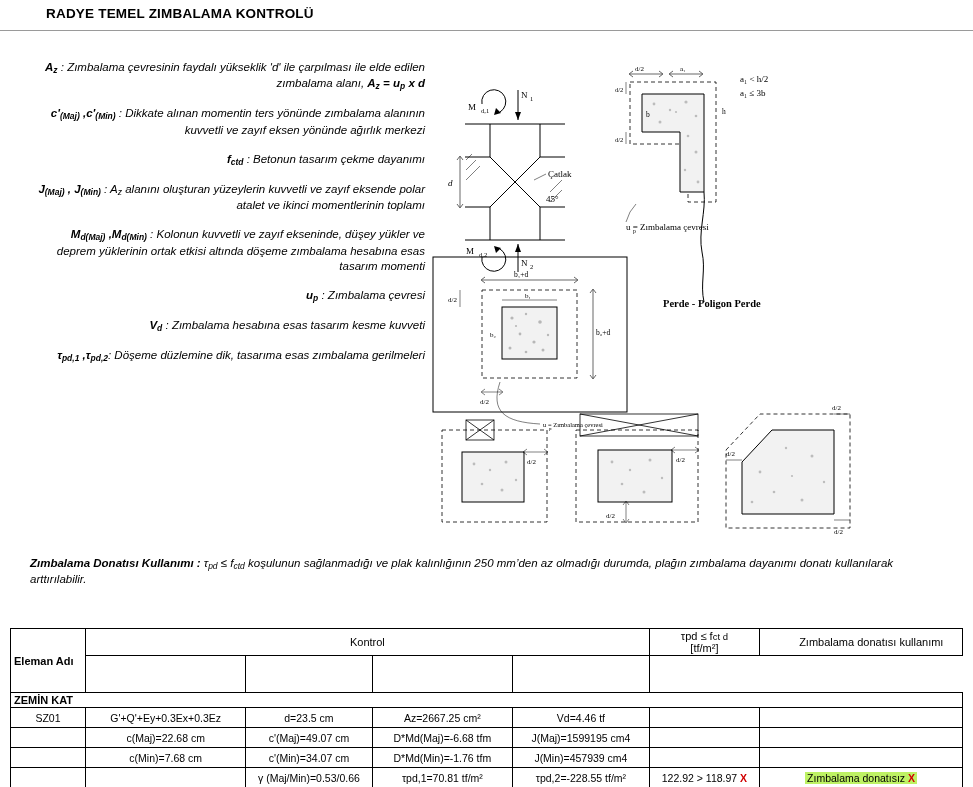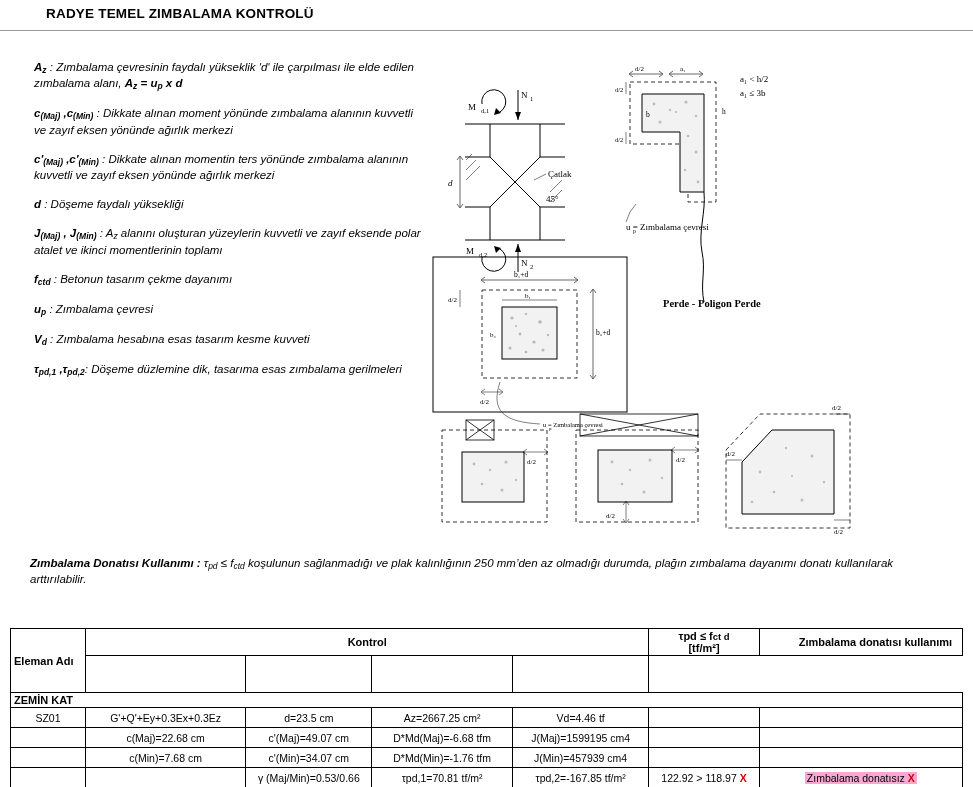--- a/index.html
+++ b/index.html
@@ -20,21 +20,21 @@
   }
   .title-rule{
     position:absolute;left:0;top:30px;width:973px;height:1px;background:#9a9a9a;
   }
 
   
   .legend{
     position:absolute;left:30px;top:60px;width:395px;
     font-size:11.5px;line-height:1.32;
   }
-  .legend p{margin:0 0 14px 4px;}
+  .legend p{margin:0 0 14px 4px;text-align:right;}
   .sym{font-weight:bold;font-style:italic;}
   .sub{font-size:8.5px;vertical-align:-2px;font-weight:bold;font-style:italic;}
   .it{font-style:italic;}
 
   .note{
     position:absolute;left:30px;top:556px;width:915px;
     font-size:11.5px;line-height:1.35;font-style:italic;
   }
   .note b{font-weight:bold;margin-top:16px;}
 
@@ -46,64 +46,61 @@
   .fbold{font-family:"Liberation Serif", serif;font-size:10.5px;font-weight:bold;}
 
   
   .tbl{
     position:absolute;left:10px;top:628px;width:953px;
     border-collapse:collapse;
     font-size:11px;
   }
   .tbl td,.tbl th{border:1px solid #000;padding:1px 3px;vertical-align:middle;}
   .hdr-left{font-weight:bold;text-align:left;width:78px;}
-  .hdr-ctr{font-weight:bold;text-align:center;}
+  .hdr-ctr{font-weight:normal;text-align:center;}
   .r2 td{height:34px;text-align:center;font-size:10.5px;}
   .zemin{font-weight:bold;text-align:left;}
   .cell-c{text-align:center;}
   .row-data td{height:17px;font-size:10.5px;}
   .fail{color:#d00000;font-weight:bold;}
-  .hl{background:#f9a8d4;color:#000;display:inline-block;padding:0 2px;}
+  .hl{background:#bef264;color:#000;display:inline-block;padding:0 2px;}
   .hl .x{color:#d00000;font-weight:bold;}
   .sm{font-size:9.5px;}
 </style>
 </head>
 <body>
 
 <div class="page">
 
   <div class="title">RADYE TEMEL ZIMBALAMA KONTROLÜ</div>
   <div class="title-rule"></div>
 
   <div class="legend">
 
     <p>
       <span class="sym">A</span><span class="sub">z</span><span class="it"> : Zımbalama çevresinin faydalı yükseklik 'd' ile çarpılması ile elde edilen zımbalama alanı, </span><span class="sym">A</span><span class="sub">z</span><span class="sym"> = u</span><span class="sub">p</span><span class="sym"> x d</span>
     </p>
 
-    <p>
-      <span class="sym">c</span><span class="sub">(Maj)</span><span class="sym"> ,c</span><span class="sub">(Min)</span><span class="it">  : Dikkate alınan moment yönünde zımbalama alanının kuvvetli ve zayıf eksen yönünde ağırlık merkezi</span>
-    </p>
 
     <p>
       <span class="sym">c'</span><span class="sub">(Maj)</span><span class="sym"> ,c'</span><span class="sub">(Min)</span><span class="it">  : Dikkate alınan momentin ters yönünde zımbalama alanının kuvvetli ve zayıf eksen yönünde ağırlık merkezi</span>
     </p>
 
-    <p>
-      <span class="sym">d</span><span class="it">  : Döşeme faydalı yüksekliği</span>
+
+    <p>
+      <span class="sym">f</span><span class="sub">ctd</span><span class="it">  : Betonun tasarım çekme dayanımı</span>
     </p>
 
     <p>
       <span class="sym">J</span><span class="sub">(Maj)</span><span class="sym"> , J</span><span class="sub">(Min)</span><span class="it"> : A</span><span class="sub" style="font-weight:normal">z</span><span class="it"> alanını oluşturan yüzeylerin kuvvetli ve zayıf eksende polar atalet ve ikinci momentlerinin toplamı</span>
     </p>
 
     <p>
-      <span class="sym">f</span><span class="sub">ctd</span><span class="it">  : Betonun tasarım çekme dayanımı</span>
-    </p>
-
+      <span class="sym">M</span><span class="sub">d(Maj)</span><span class="sym"> ,M</span><span class="sub">d(Min)</span><span class="it">  : Kolonun kuvvetli ve zayıf ekseninde, düşey yükler ve deprem yüklerinin ortak etkisi altında döşeme zımbalama hesabına esas tasarım momenti</span>
+    </p>
 
     <p>
       <span class="sym">u</span><span class="sub">p</span><span class="it"> : Zımbalama çevresi</span>
     </p>
 
     <p>
       <span class="sym">V</span><span class="sub">d</span><span class="it"> : Zımbalama hesabına esas tasarım kesme kuvveti</span>
     </p>
 
 
@@ -401,21 +398,21 @@
         <td class="cell-c">J(Min)=457939 cm4</td>
         <td class="cell-c"></td>
         <td class="cell-c"></td>
       </tr>
 
       <tr class="row-data">
         <td class="cell-c"></td>
         <td class="cell-c"></td>
         <td class="cell-c">γ (Maj/Min)=0.53/0.66</td>
         <td class="cell-c">τpd,1=70.81 tf/m²</td>
-        <td class="cell-c">τpd,2=-167.85 tf/m²</td>
+        <td class="cell-c">τpd,2=-228.55 tf/m²</td>
         <td class="cell-c">
           <span>122.92 &gt; 118.97</span> <span class="fail">X</span>
         </td>
         <td class="cell-c">
           <span class="hl"><span>Zımbalama donatısız</span> <span class="x">X</span></span>
         </td>
       </tr>
     </tbody>
   </table>
 

